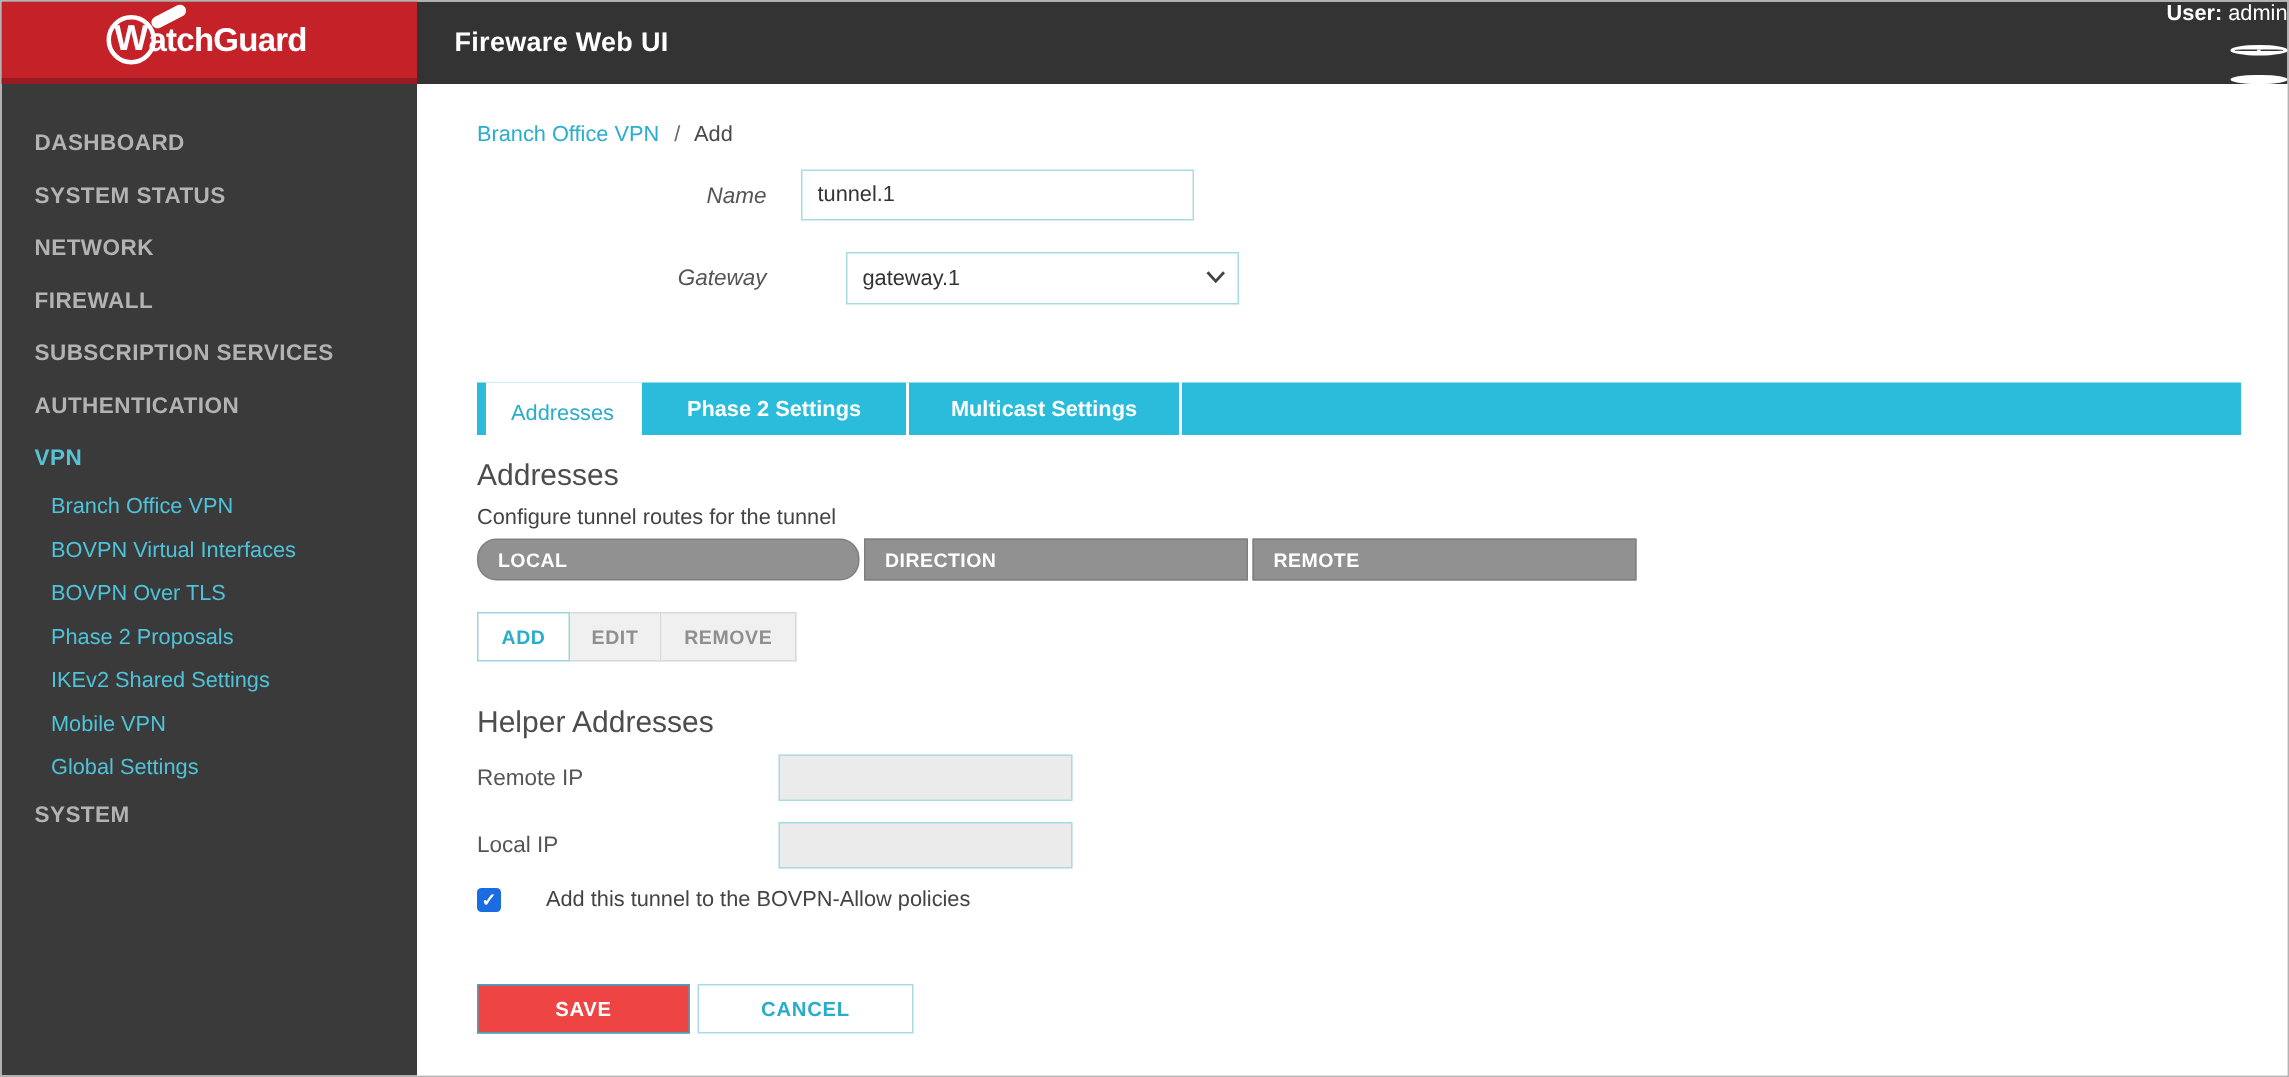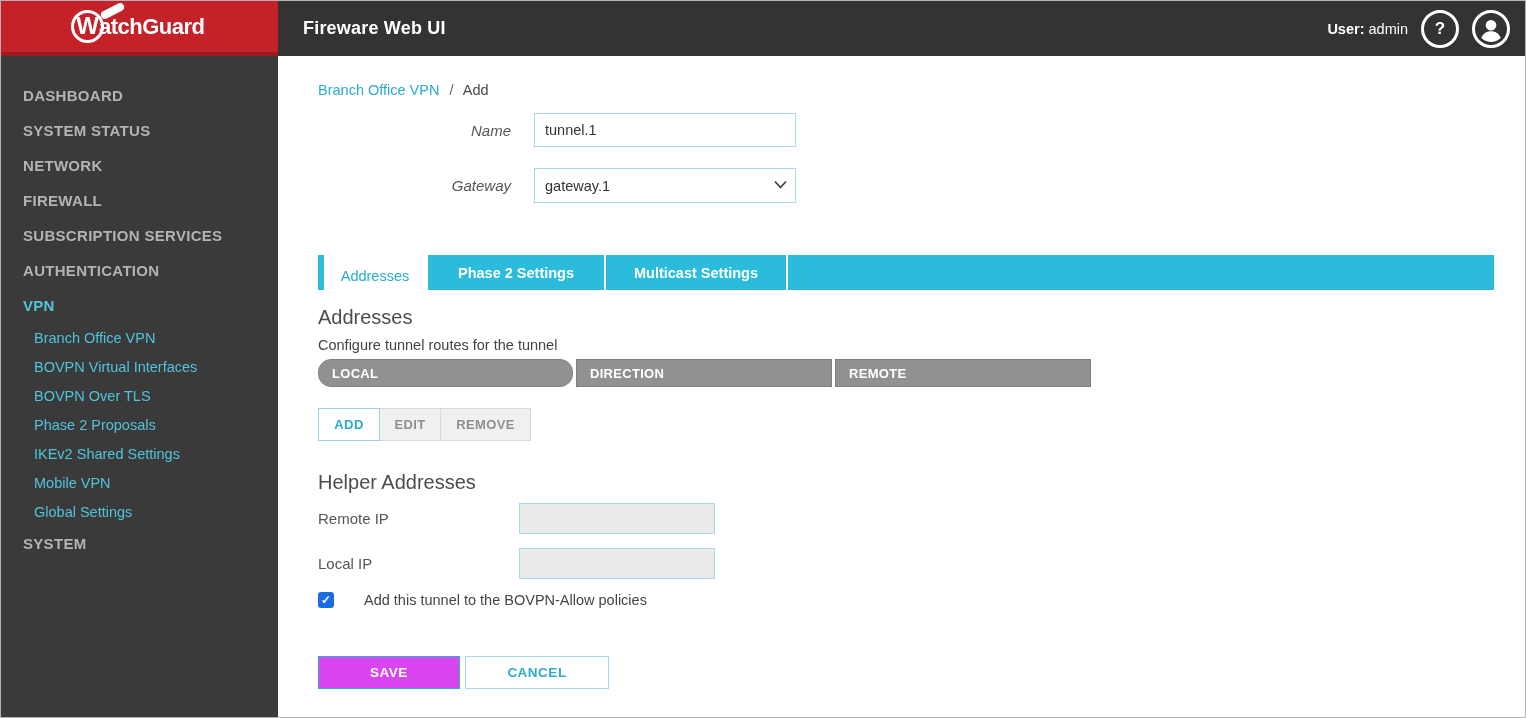--- a/index.html
+++ b/index.html
@@ -4,38 +4,38 @@
 <style>
   html,body{margin:0;padding:0;background:#fff;font-family:"Liberation Sans",sans-serif;}
   .page{position:relative;width:1526px;height:718px;box-sizing:border-box;border:1px solid #b3b3b3;overflow:hidden;background:#fff;display:flex;flex-direction:column;}
   
   .topbar{height:55px;min-height:55px;display:flex;background:#333333;}
   .logo-block{width:277px;min-width:277px;height:55px;background:#c42129;border-bottom:4px solid #9a1a21;box-sizing:border-box;display:flex;align-items:center;padding-left:70px;position:relative;}
   .logo-swoosh{position:absolute;left:99px;top:6px;width:25px;height:8px;background:#fff;border-radius:4px;transform:rotate(-27deg);}
   .logo-w{width:33px;height:33px;border:3px solid #fff;border-radius:50%;box-sizing:border-box;display:flex;align-items:center;justify-content:center;color:#fff;font-weight:700;font-size:24px;line-height:1;padding-bottom:2px;}
   .logo-rest{color:#fff;font-weight:600;font-size:22px;margin-left:-5px;letter-spacing:-0.5px;}
   .app-title{color:#fff;font-size:18px;font-weight:600;display:flex;align-items:center;margin-left:25px;letter-spacing:0.2px;}
-  .topbar-right{margin-left:auto;display:flex;align-items:center;gap:13px;padding-right:15px;}
+  .topbar-right{margin-left:auto;display:flex;align-items:flex-end;gap:13px;flex-direction:column;}
   .user-text{color:#fff;font-size:14.5px;}
   .user-text b{font-weight:700;}
   .circle-icon{width:38px;height:38px;border:3px solid #fff;border-radius:50%;box-sizing:border-box;display:flex;align-items:center;justify-content:center;color:#fff;font-weight:700;font-size:17px;overflow:hidden;}
   
   .body-wrap{flex:1;display:flex;min-height:0;}
   .sidebar{width:277px;min-width:277px;background:#3a3a3a;padding-top:22px;box-sizing:border-box;}
   .side-item{padding:9px 22px;color:#b3b3b3;font-weight:700;font-size:15px;letter-spacing:0.3px;cursor:default;}
   .side-item.active{color:#56c4d8;}
   .side-sub{padding:6.5px 22px 6.5px 33px;color:#4fc3da;font-size:14.5px;cursor:default;}
   .content{flex:1;background:#fff;padding:25px 0 0 40px;box-sizing:border-box;position:relative;}
   
   .breadcrumb{font-size:14.5px;color:#4a4a4a;line-height:18px;}
   .breadcrumb .crumb-link{color:#2aadce;}
   .breadcrumb .sep{margin:0 6px;color:#6a6a6a;}
   
   .form-row{display:flex;align-items:center;margin-top:14px;}
-  .form-row + .form-row{margin-top:21px;}
+  .form-row + .form-row{margin-top:21px;gap:30px;}
   .form-label{width:193px;text-align:right;margin-right:23px;color:#555;font-size:15px;font-style:italic;}
   .text-input{width:262px;height:34px;border:1px solid #a7dbe7;box-sizing:border-box;padding:0 10px;font-size:14.5px;color:#333;font-family:"Liberation Sans",sans-serif;outline:none;background:#fff;}
   .select-wrap{position:relative;width:262px;height:35px;}
   .select-box{appearance:none;-webkit-appearance:none;width:100%;height:100%;border:1px solid #a7dbe7;background:#fff;font-size:14.5px;color:#333;padding:0 30px 0 10px;box-sizing:border-box;font-family:"Liberation Sans",sans-serif;outline:none;border-radius:0;}
   .select-chevron{position:absolute;right:9px;top:12px;pointer-events:none;}
   
   .tabbar{width:1176px;height:35px;background:#2bbcdb;display:flex;margin-top:52px;}
   .tab{display:flex;align-items:center;justify-content:center;font-size:14.5px;box-sizing:border-box;cursor:default;}
   .tab.active{width:102px;height:41px;margin-left:6px;background:#fff;color:#2aaccb;font-weight:400;}
   .tab.inactive{height:35px;color:#fff;font-weight:600;border-left:2px solid #fff;}
@@ -57,21 +57,21 @@
   .helper-heading{margin-top:28px;}
   .helper-row{display:flex;align-items:center;margin-top:8px;}
   .helper-row + .helper-row{margin-top:14px;}
   .helper-label{width:201px;color:#555;font-size:15px;}
   .helper-input{width:196px;height:31px;box-sizing:border-box;background:#ebebeb;border:1px solid #a7dbe7;padding:0 8px;font-size:14px;color:#333;font-family:"Liberation Sans",sans-serif;}
   .check-row{display:flex;align-items:center;margin-top:13px;gap:21px;}
   .checkbox{width:16px;height:16px;min-width:16px;background:#1a6ce0;border-radius:3px;display:flex;align-items:center;justify-content:center;color:#fff;font-size:12px;font-weight:700;margin-right:9px;cursor:pointer;}
   .checkbox[data-checked="true"]::after{content:"\2713";}
   .check-label{font-size:14.5px;color:#444;}
   .action-row{display:flex;margin-top:48px;}
-  .btn-save{width:142px;height:33px;background:#d946ef;color:#fff;border:1px solid #29b0d0;box-sizing:border-box;display:flex;align-items:center;justify-content:center;font-weight:700;font-size:13.5px;letter-spacing:0.5px;cursor:pointer;}
+  .btn-save{width:142px;height:33px;background:#ef4444;color:#fff;border:1px solid #29b0d0;box-sizing:border-box;display:flex;align-items:center;justify-content:center;font-weight:700;font-size:13.5px;letter-spacing:0.5px;cursor:pointer;}
   .btn-cancel{width:144px;height:33px;background:#fff;color:#2aaccb;border:1px solid #a7dbe7;box-sizing:border-box;display:flex;align-items:center;justify-content:center;font-weight:700;font-size:13.5px;letter-spacing:0.5px;margin-left:5px;cursor:pointer;}
 </style>
 </head>
 <body>
 
 <div class="page">
 
   <div class="topbar">
     <div class="logo-block">
       <span class="logo-swoosh"></span>

